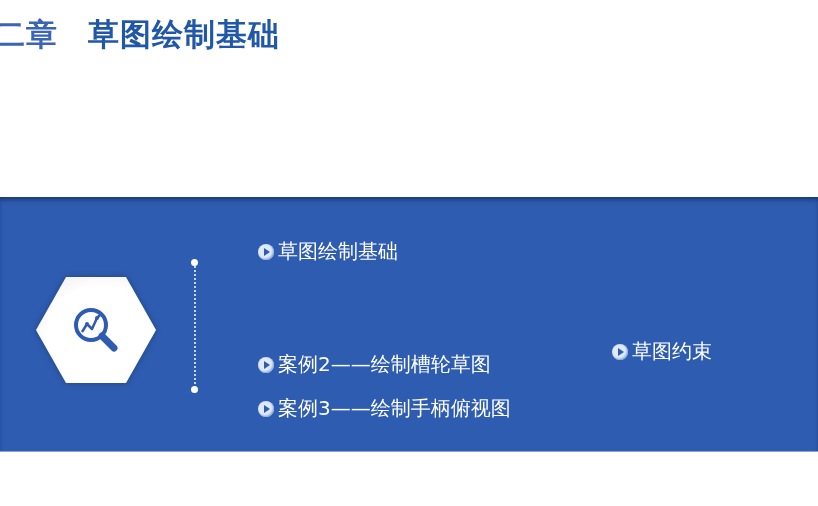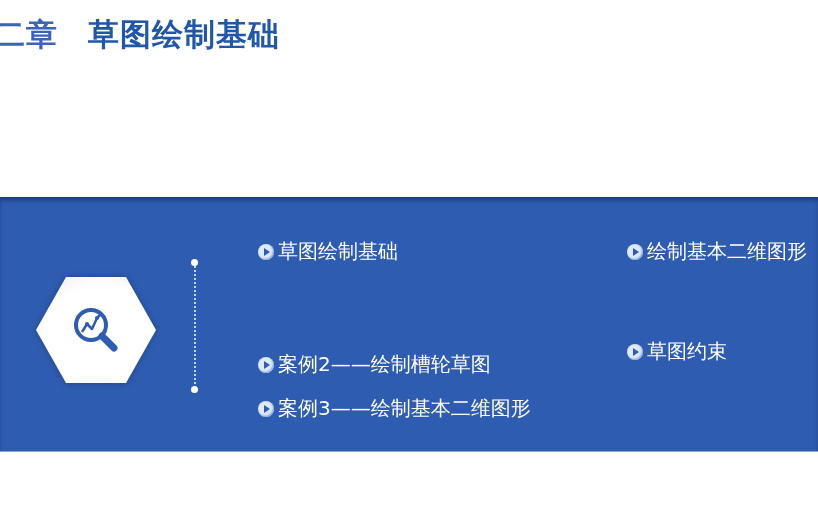--- a/index.html
+++ b/index.html
@@ -79,24 +79,20 @@
   <div class="item" style="left:258px; top:41px">
     <span class="bullet"></span>
     <span>草图绘制基础</span>
   </div>
   <div class="item" style="left:258px; top:154px">
     <span class="bullet"></span>
     <span>案例2——绘制槽轮草图</span>
   </div>
   <div class="item" style="left:258px; top:198px">
     <span class="bullet"></span>
-    <span>案例3——绘制基本二维图形</span>
+    <span>案例3——绘制手柄俯视图</span>
   </div>
 
-  <div class="item" style="left:627px; top:41px">
-    <span class="bullet"></span>
-    <span> 绘制基本二维图形</span>
-  </div>
-  <div class="item" style="left:627px; top:141px">
+  <div class="item" style="left:612px; top:141px">
     <span class="bullet"></span>
     <span>草图约束</span>
   </div>
 </div>
 
 </body></html>

